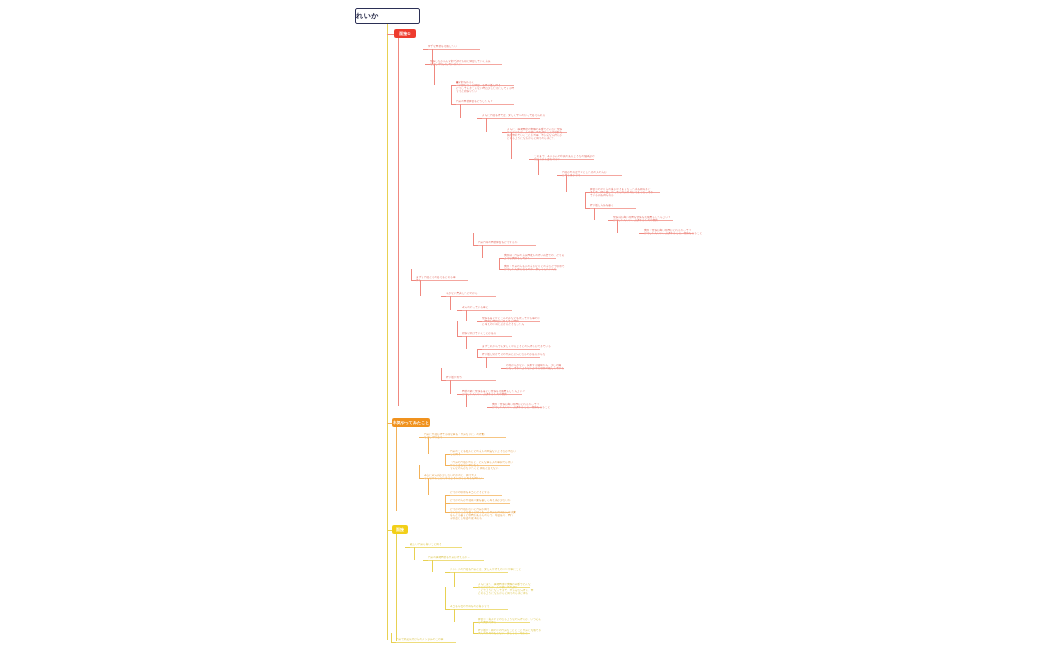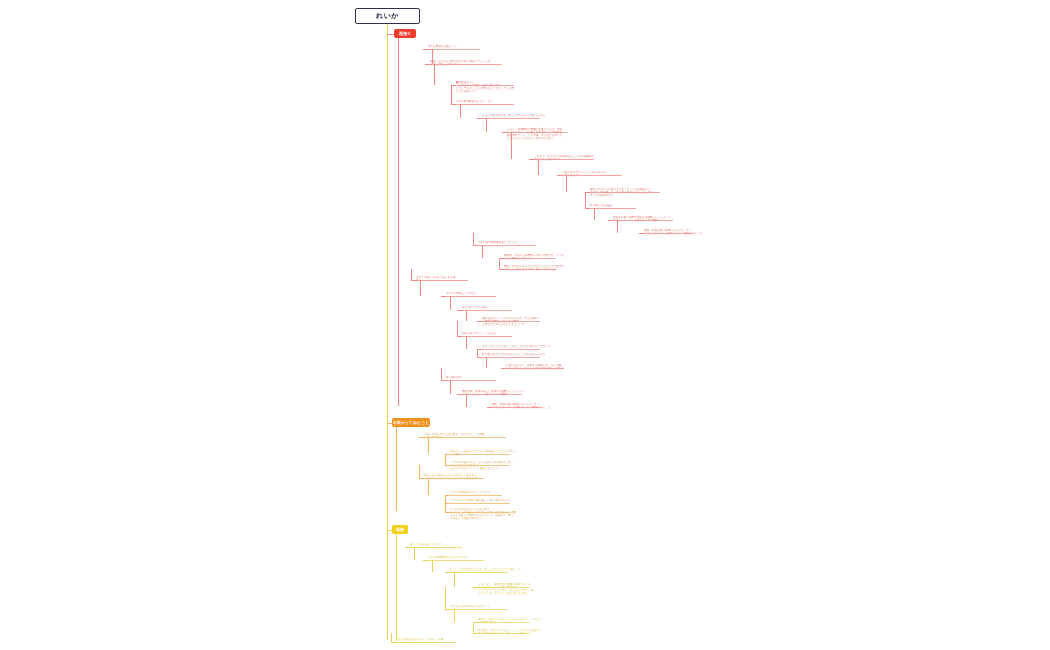--- a/index.html
+++ b/index.html
@@ -12,21 +12,21 @@
   }
   #canvas{position:absolute;left:0;top:0;width:1050px;height:650px;}
 
   
   .root-node{
     position:absolute;
     box-sizing:border-box;
     border:1px solid #2b2f55;
     background:#ffffff;
     border-radius:2px;
-    display:flex;align-items:center;justify-content:center;
+    display:flex;align-items:center;
     color:#1d2040;
     font-weight:bold;
     letter-spacing:.5px;
   }
 
   
   .badge-node{
     position:absolute;
     box-sizing:border-box;
     border-radius:2px;

